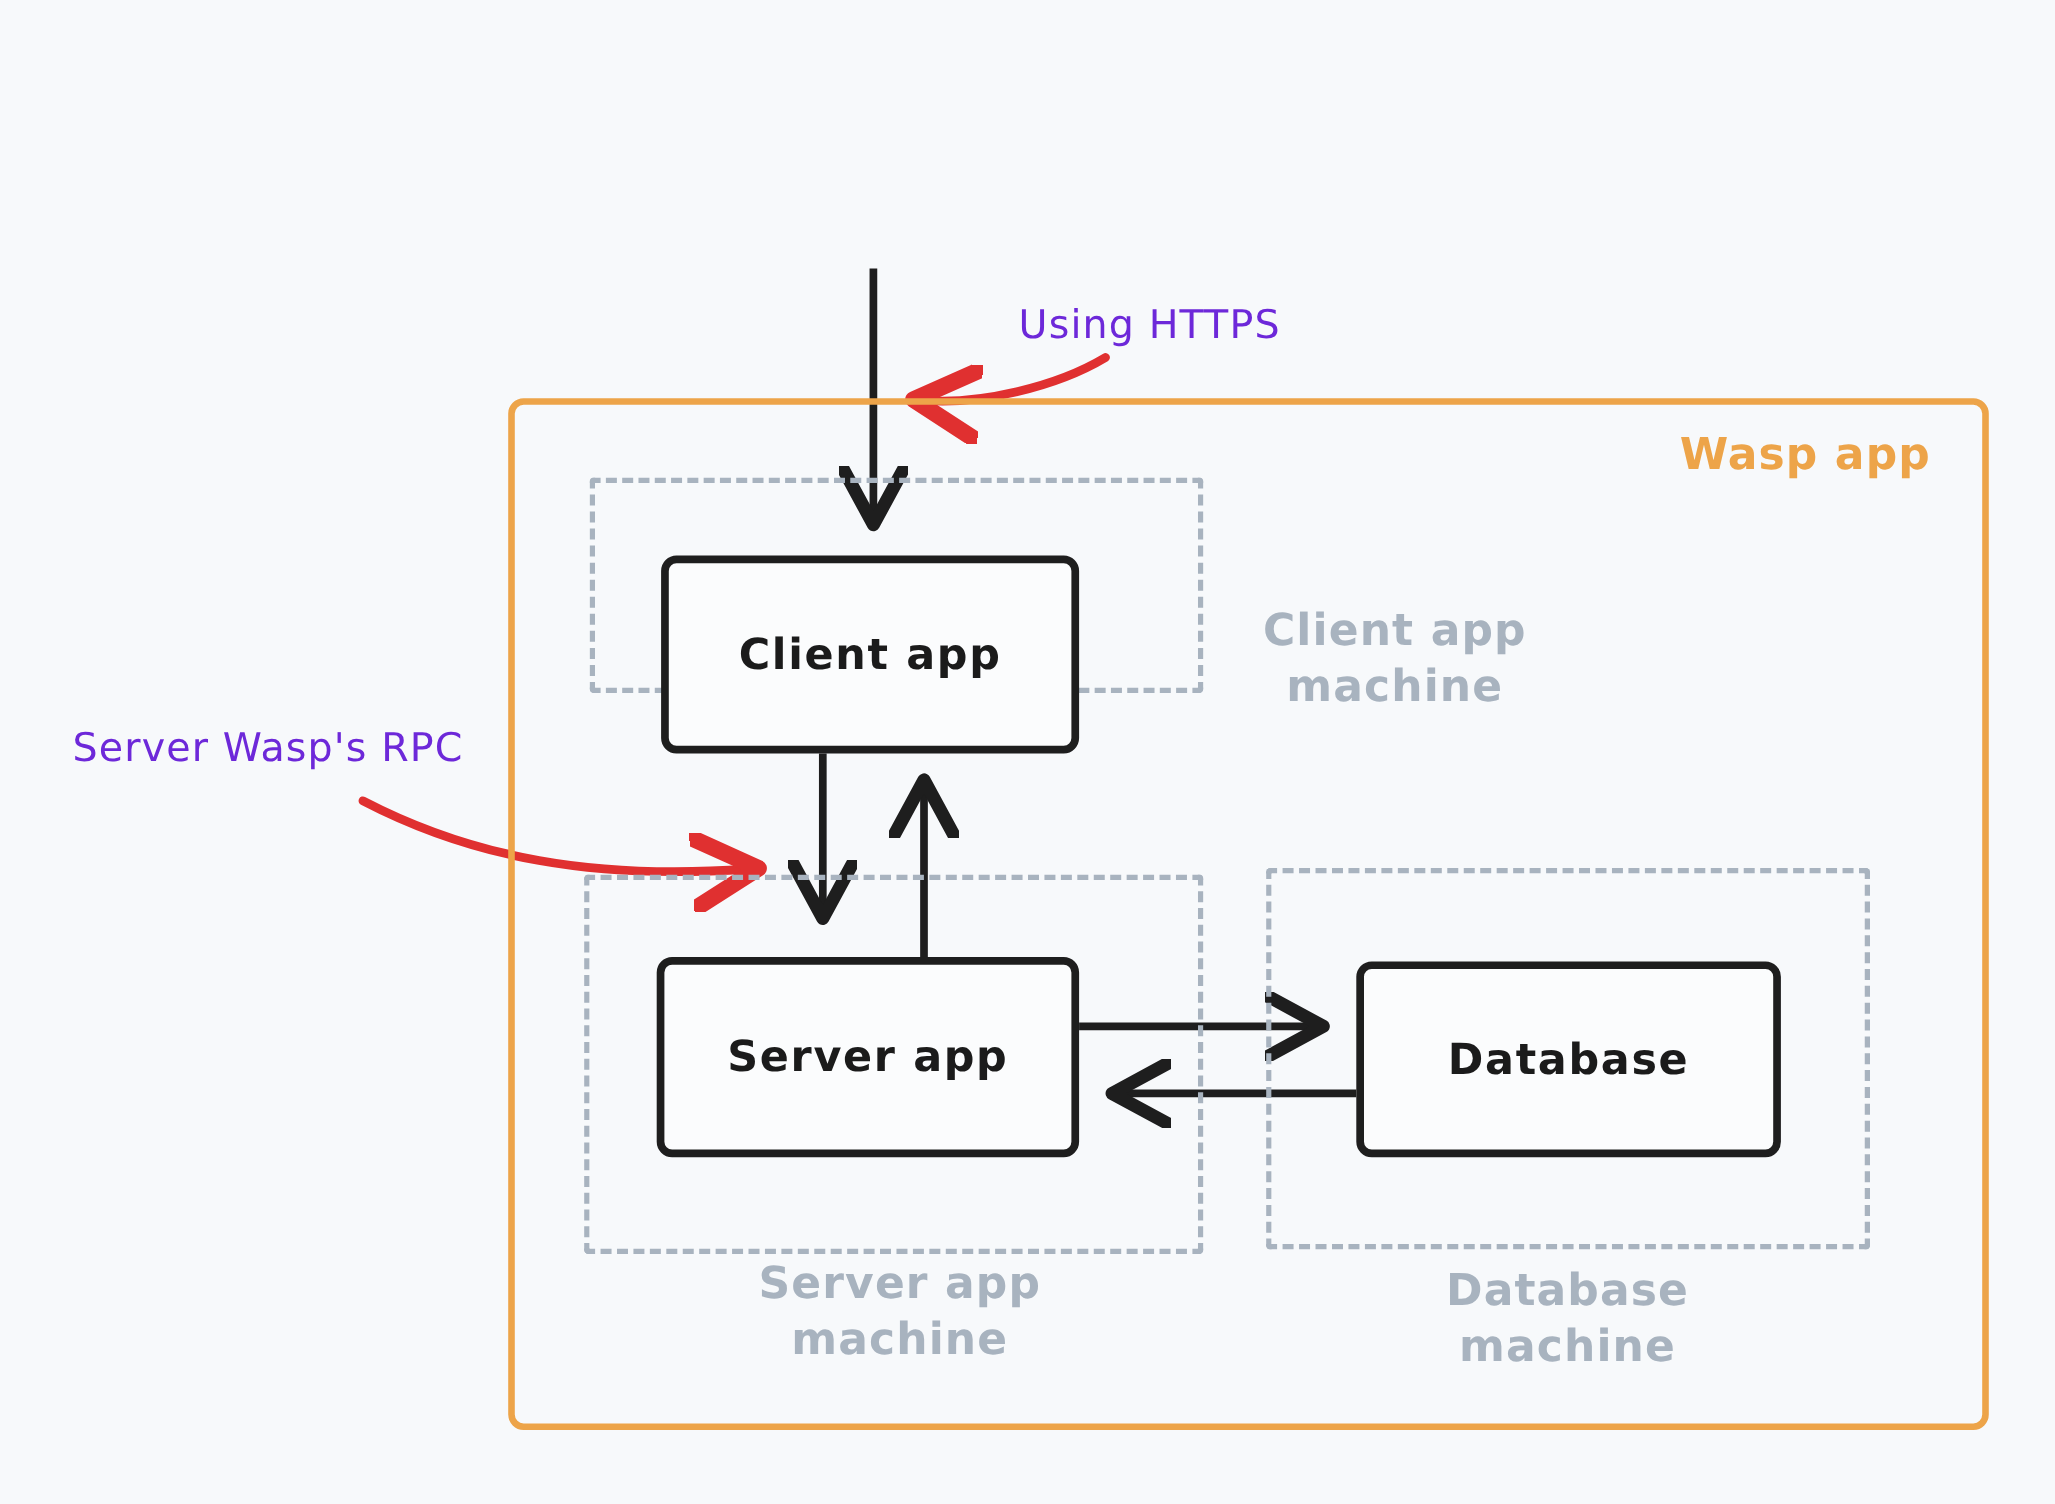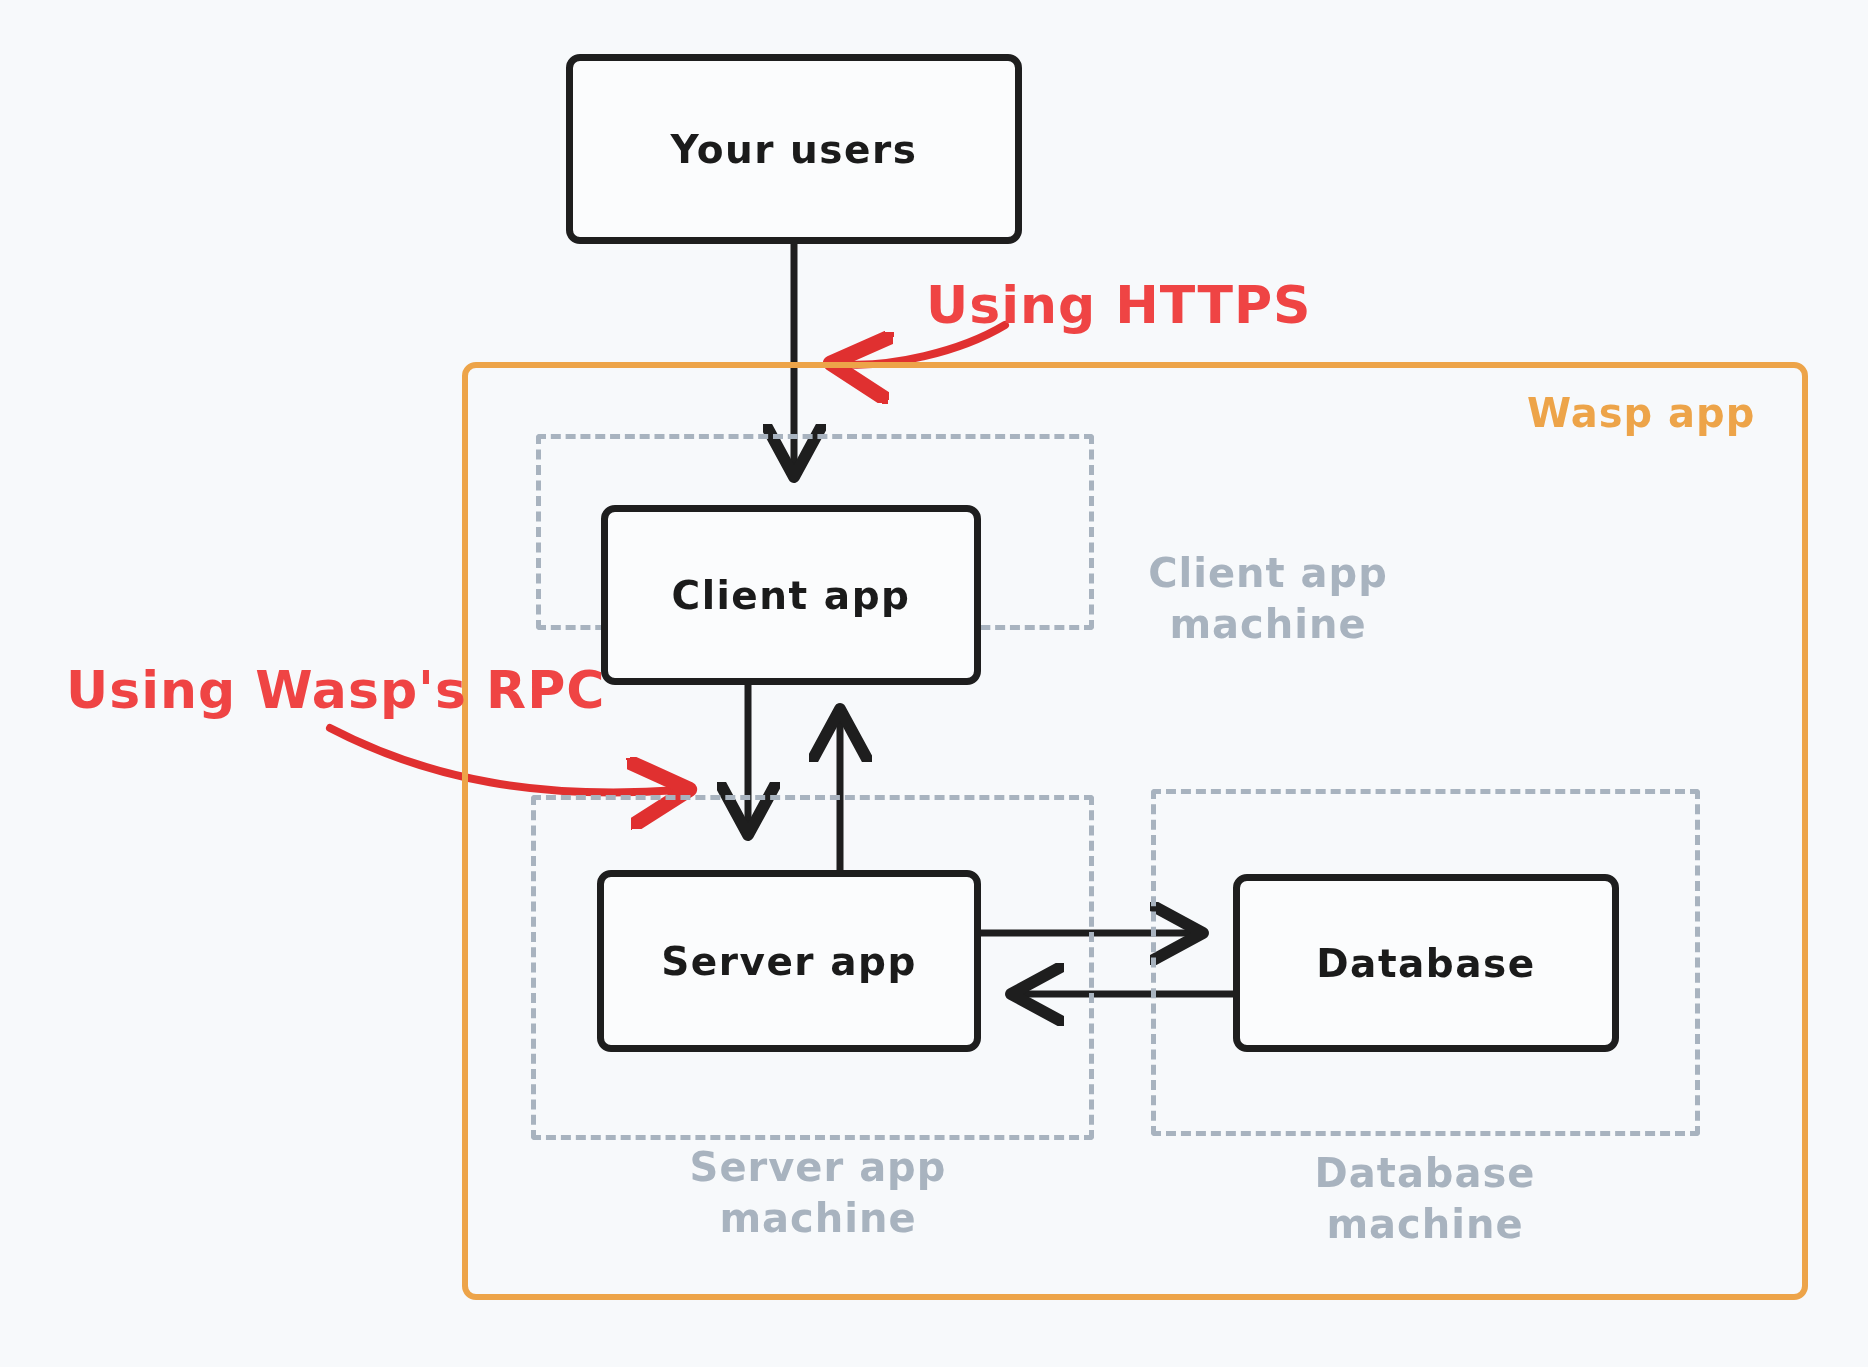--- a/index.html
+++ b/index.html
@@ -73,23 +73,23 @@
     font-weight: 700;
     font-size: 40px;
     color: #eda449;
     letter-spacing: 1px;
     white-space: nowrap;
     text-align: right;
   }
   .annotation-text {
     position: absolute;
     font-family: "DejaVu Sans", sans-serif;
-    font-weight: 700;
-    font-size: 52px;
-    color: #ef4444;
+    font-weight: 400;
+    font-size: 36px;
+    color: #6d28d9;
     letter-spacing: 1px;
     white-space: nowrap;
   }
 </style>
 </head>
 <body>
 
 <div id="canvas">
 
   <svg class="layer" viewBox="0 0 1868 1367" xmlns="http://www.w3.org/2000/svg">
@@ -129,33 +129,30 @@
   <div class="machine-zone" style="left:531px; top:795px; width:563px; height:345px;"></div>
 
   <div class="zone-caption" style="left:508px; top:1142px; width:620px;">Server app
 machine</div>
 
   <div class="machine-zone" style="left:1151px; top:789px; width:549px; height:347px;"></div>
 
   <div class="zone-caption" style="left:1150px; top:1148px; width:550px;">Database
 machine</div>
 
-  <div class="node-box" style="left:566px; top:54px; width:456px; height:190px;">
-    <span class="node-label">Your users</span>
-  </div>
 
   <div class="node-box" style="left:601px; top:505px; width:380px; height:180px;">
     <span class="node-label">Client app</span>
   </div>
 
   <div class="node-box" style="left:597px; top:870px; width:384px; height:182px;">
     <span class="node-label">Server app</span>
   </div>
 
   <div class="node-box" style="left:1233px; top:874px; width:386px; height:178px;">
     <span class="node-label">Database</span>
   </div>
 
   <div class="annotation-text" style="left:926px; top:275px;">Using HTTPS</div>
 
-  <div class="annotation-text" style="left:66px; top:660px;">Using Wasp's RPC</div>
+  <div class="annotation-text" style="left:66px; top:660px;">Server Wasp's RPC</div>
 
 </div>
 
 </body></html>

